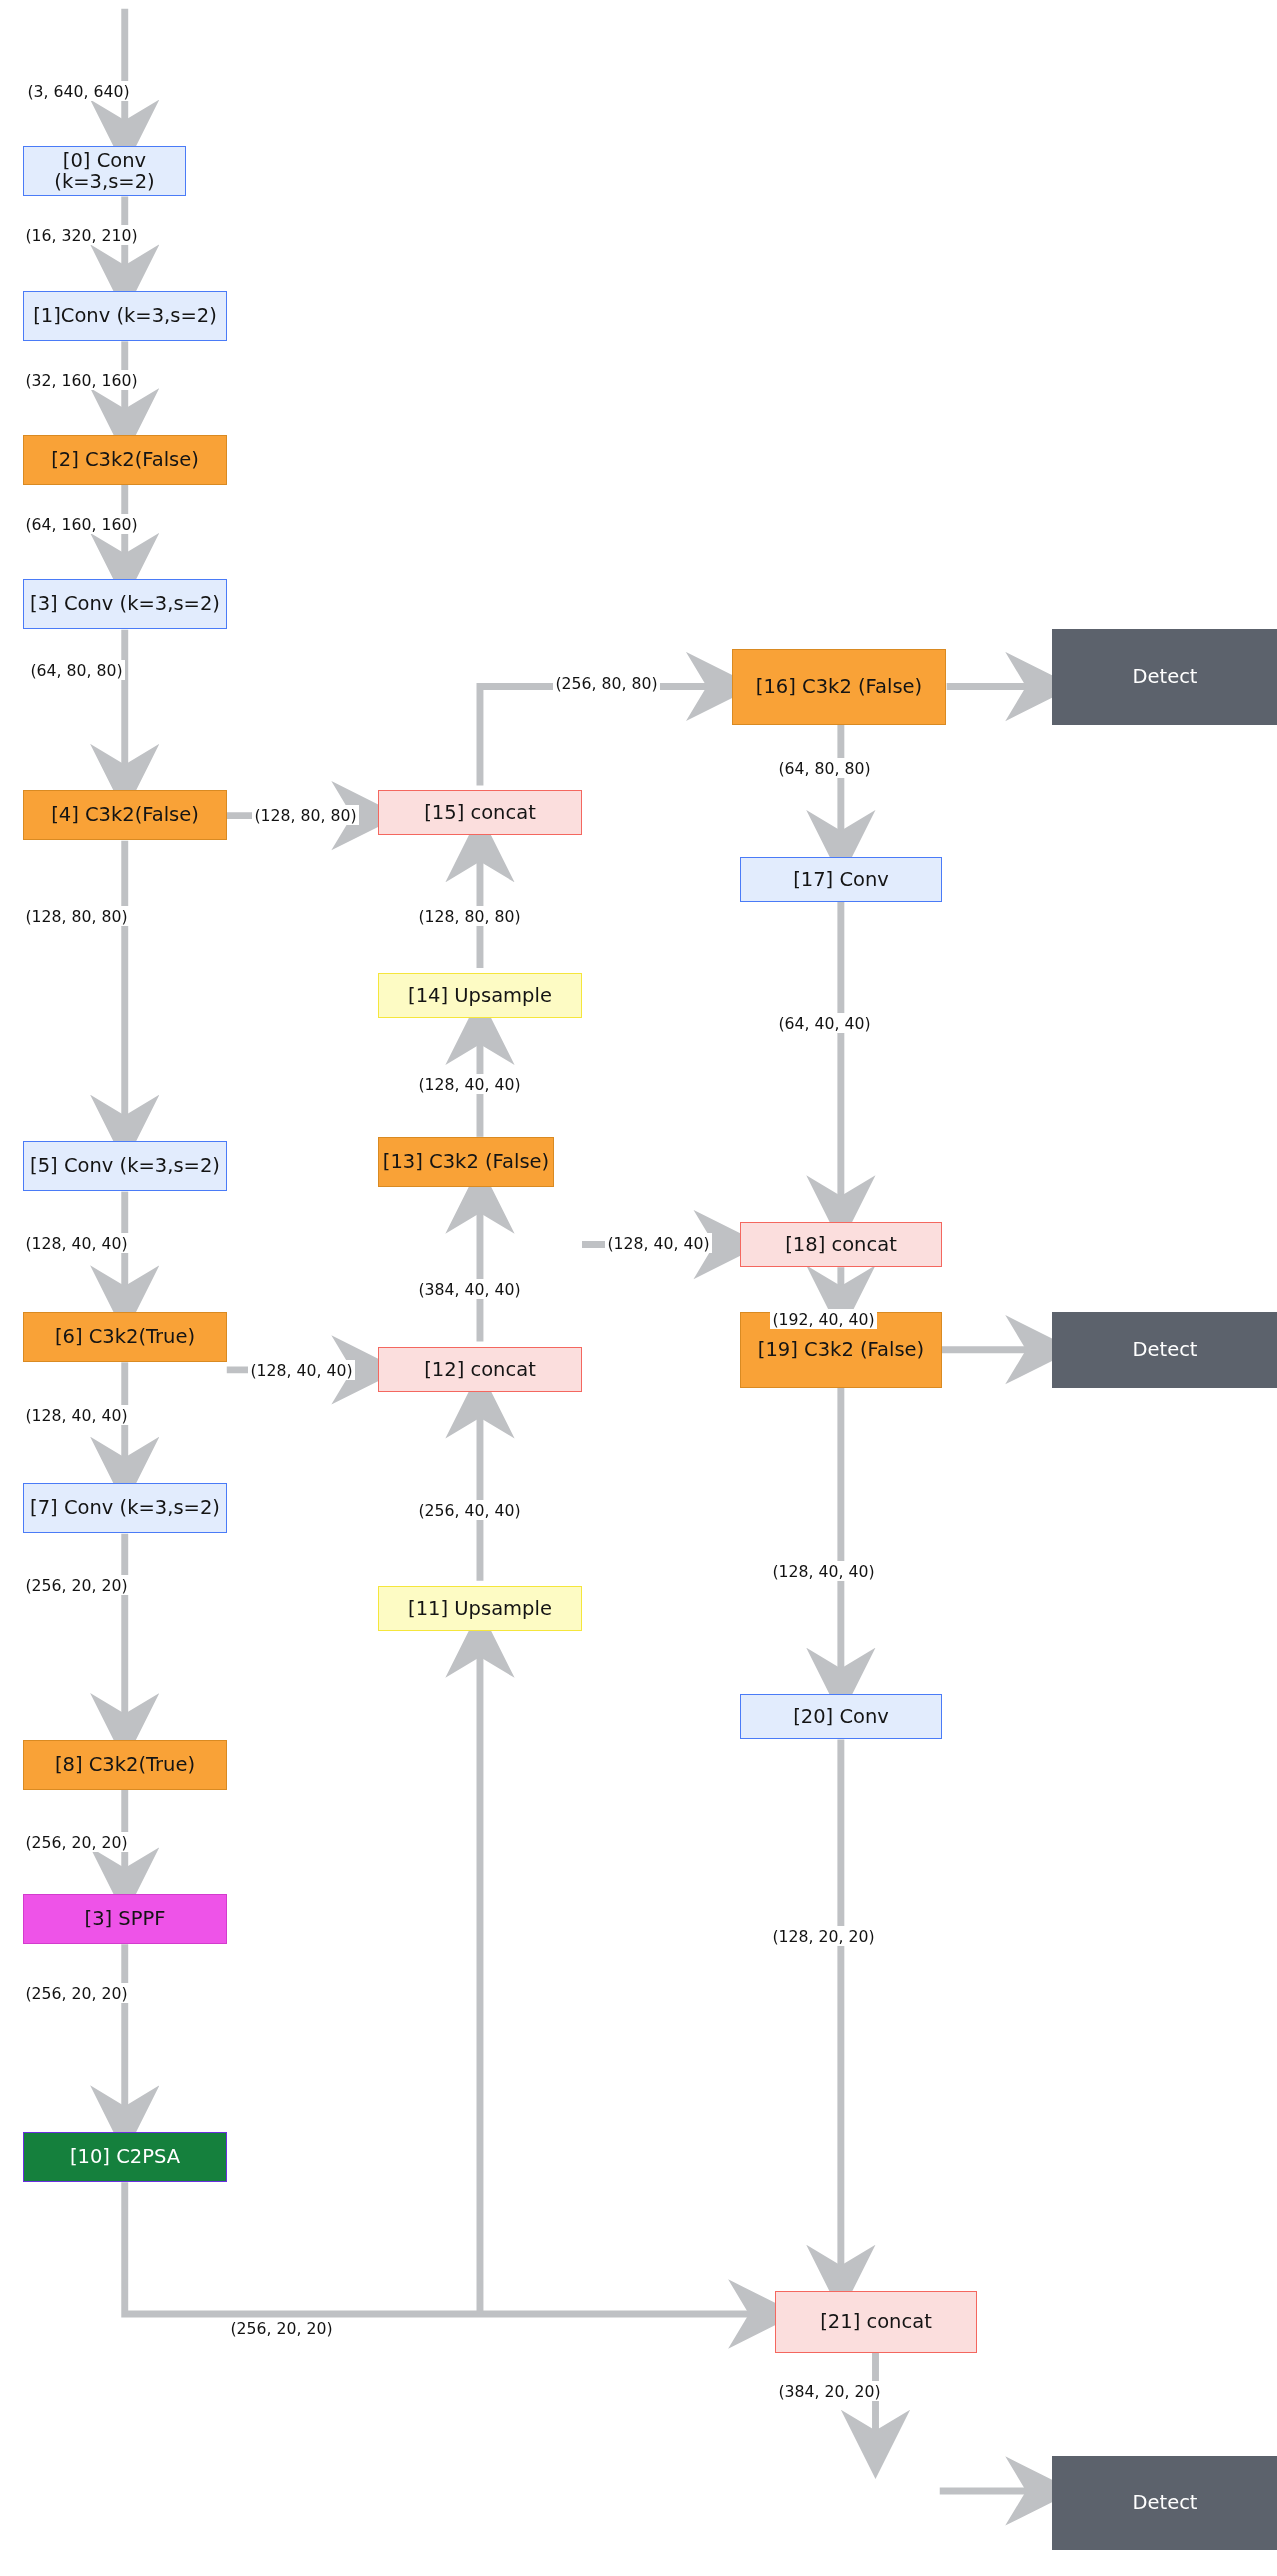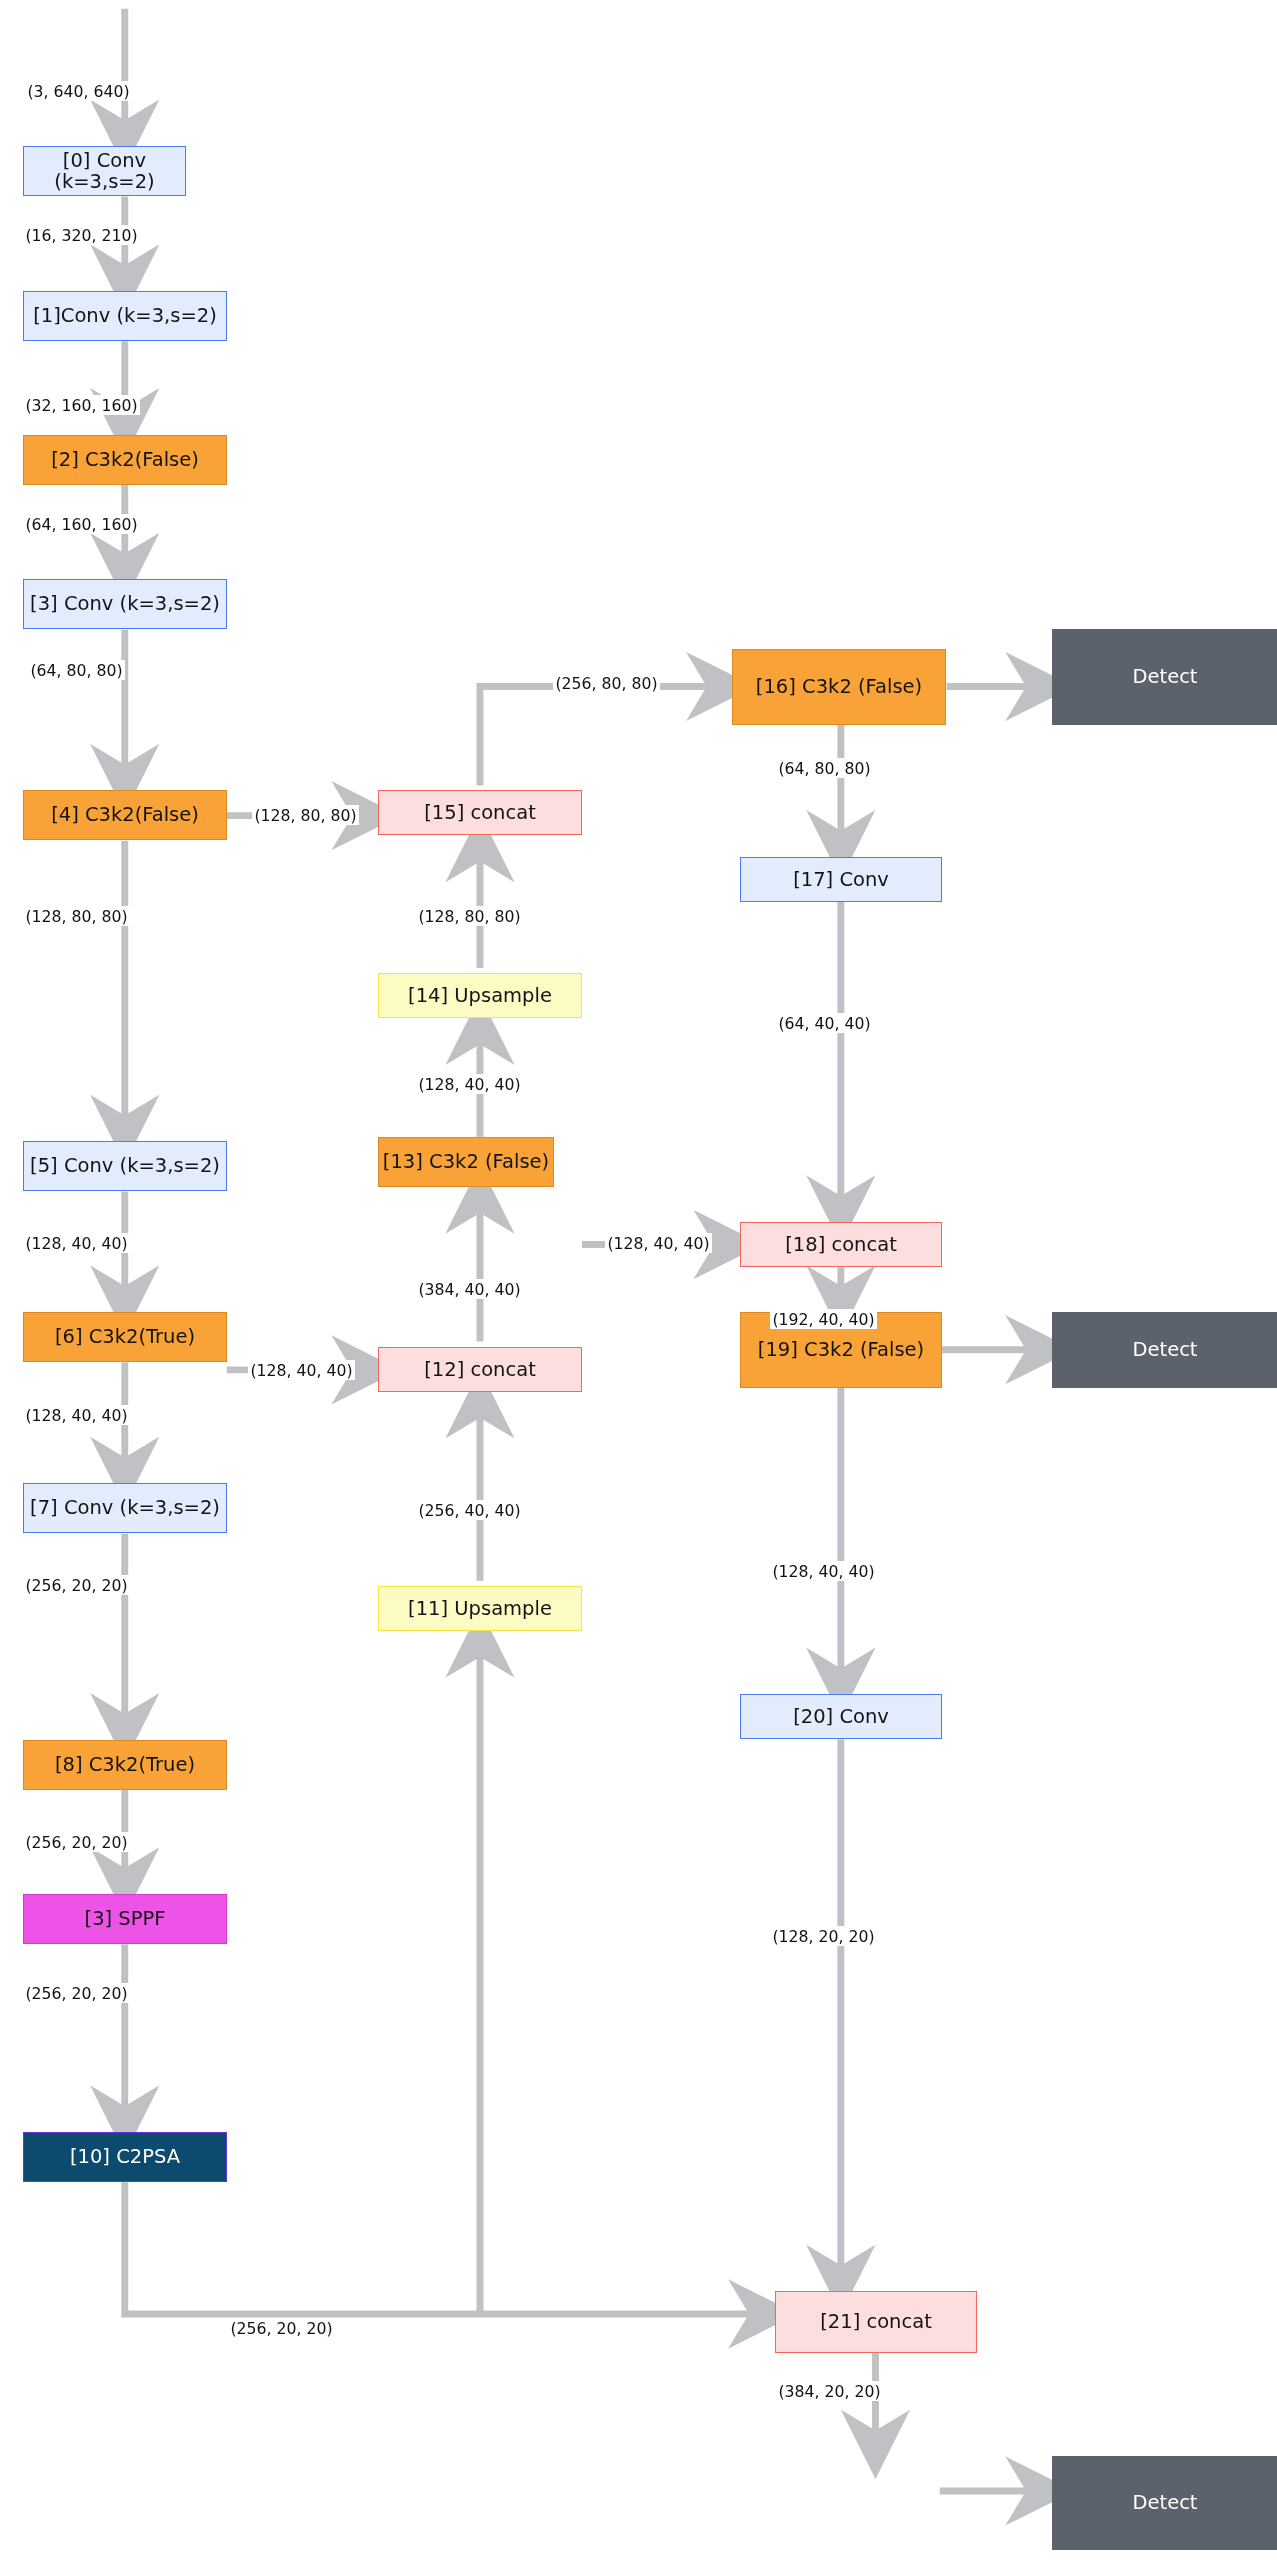--- a/index.html
+++ b/index.html
@@ -6,21 +6,21 @@
   #canvas{position:relative;width:1278px;height:2576px;background:#ffffff;
           font-family:"DejaVu Sans","Liberation Sans",sans-serif;overflow:hidden;}
   svg.edges{position:absolute;left:0;top:0;width:1278px;height:2576px;pointer-events:none;}
   .node{position:absolute;box-sizing:border-box;display:flex;align-items:center;
         justify-content:center;text-align:center;line-height:1.1;}
   .n-conv{background:#e2ecfd;border:1.9px solid #4a7bf7;color:#141414;font-size:19.5px;}
   .n-c3k2{background:#f9a237;border:1.3px solid #d98a22;color:#141414;font-size:19.5px;}
   .n-concat{background:#fbdedd;border:1.9px solid #f4675f;color:#141414;font-size:19.5px;}
   .n-up{background:#fdfbc4;border:1.9px solid #f5e63c;color:#141414;font-size:19.5px;}
   .n-sppf{background:#ee53e8;border:1.3px solid #d33bcd;color:#141414;font-size:19.5px;}
-  .n-c2psa{background:#0c4a6e;border:1.3px solid #6a2fe0;color:#ffffff;font-size:19.5px;}
+  .n-c2psa{background:#15803d;border:1.3px solid #6a2fe0;color:#ffffff;font-size:19.5px;}
   .n-detect{background:#5c626c;border:0;color:#ffffff;font-size:19.5px;}
   .elabel{position:absolute;color:#111111;font-size:15.7px;white-space:nowrap;
           background:#ffffff;padding:0.6px 2.5px;}
 </style>
 </head>
 <body>
 
 <div id="canvas">
 
   <svg class="edges" viewBox="0 0 2029 4090" xmlns="http://www.w3.org/2000/svg">
@@ -107,21 +107,21 @@
   <div class="node n-c3k2" style="left:740px;top:1312px;width:202px;height:76px;">[19] C3k2 (False)</div>
   <div class="node n-conv" style="left:740px;top:1694px;width:202px;height:45px;">[20] Conv</div>
   <div class="node n-concat" style="left:775px;top:2291px;width:202px;height:62px;">[21] concat</div>
 
   <div class="node n-detect" style="left:1052px;top:629px;width:226px;height:96px;">Detect</div>
   <div class="node n-detect" style="left:1052px;top:1312px;width:226px;height:76px;">Detect</div>
   <div class="node n-detect" style="left:1052px;top:2456px;width:226px;height:94px;">Detect</div>
 
   <div class="elabel" style="left:25px;top:81px;">(3, 640, 640)</div>
   <div class="elabel" style="left:23px;top:225px;">(16, 320, 210)</div>
-  <div class="elabel" style="left:23px;top:370px;margin-top:25px;">(32, 160, 160)</div>
+  <div class="elabel" style="left:23px;top:370px;">(32, 160, 160)</div>
   <div class="elabel" style="left:23px;top:514px;">(64, 160, 160)</div>
   <div class="elabel" style="left:28px;top:660px;">(64, 80, 80)</div>
   <div class="elabel" style="left:252px;top:805px;">(128, 80, 80)</div>
   <div class="elabel" style="left:23px;top:906px;">(128, 80, 80)</div>
   <div class="elabel" style="left:23px;top:1233px;">(128, 40, 40)</div>
   <div class="elabel" style="left:248px;top:1360px;">(128, 40, 40)</div>
   <div class="elabel" style="left:23px;top:1405px;">(128, 40, 40)</div>
   <div class="elabel" style="left:23px;top:1575px;">(256, 20, 20)</div>
   <div class="elabel" style="left:23px;top:1832px;">(256, 20, 20)</div>
   <div class="elabel" style="left:23px;top:1983px;">(256, 20, 20)</div>

